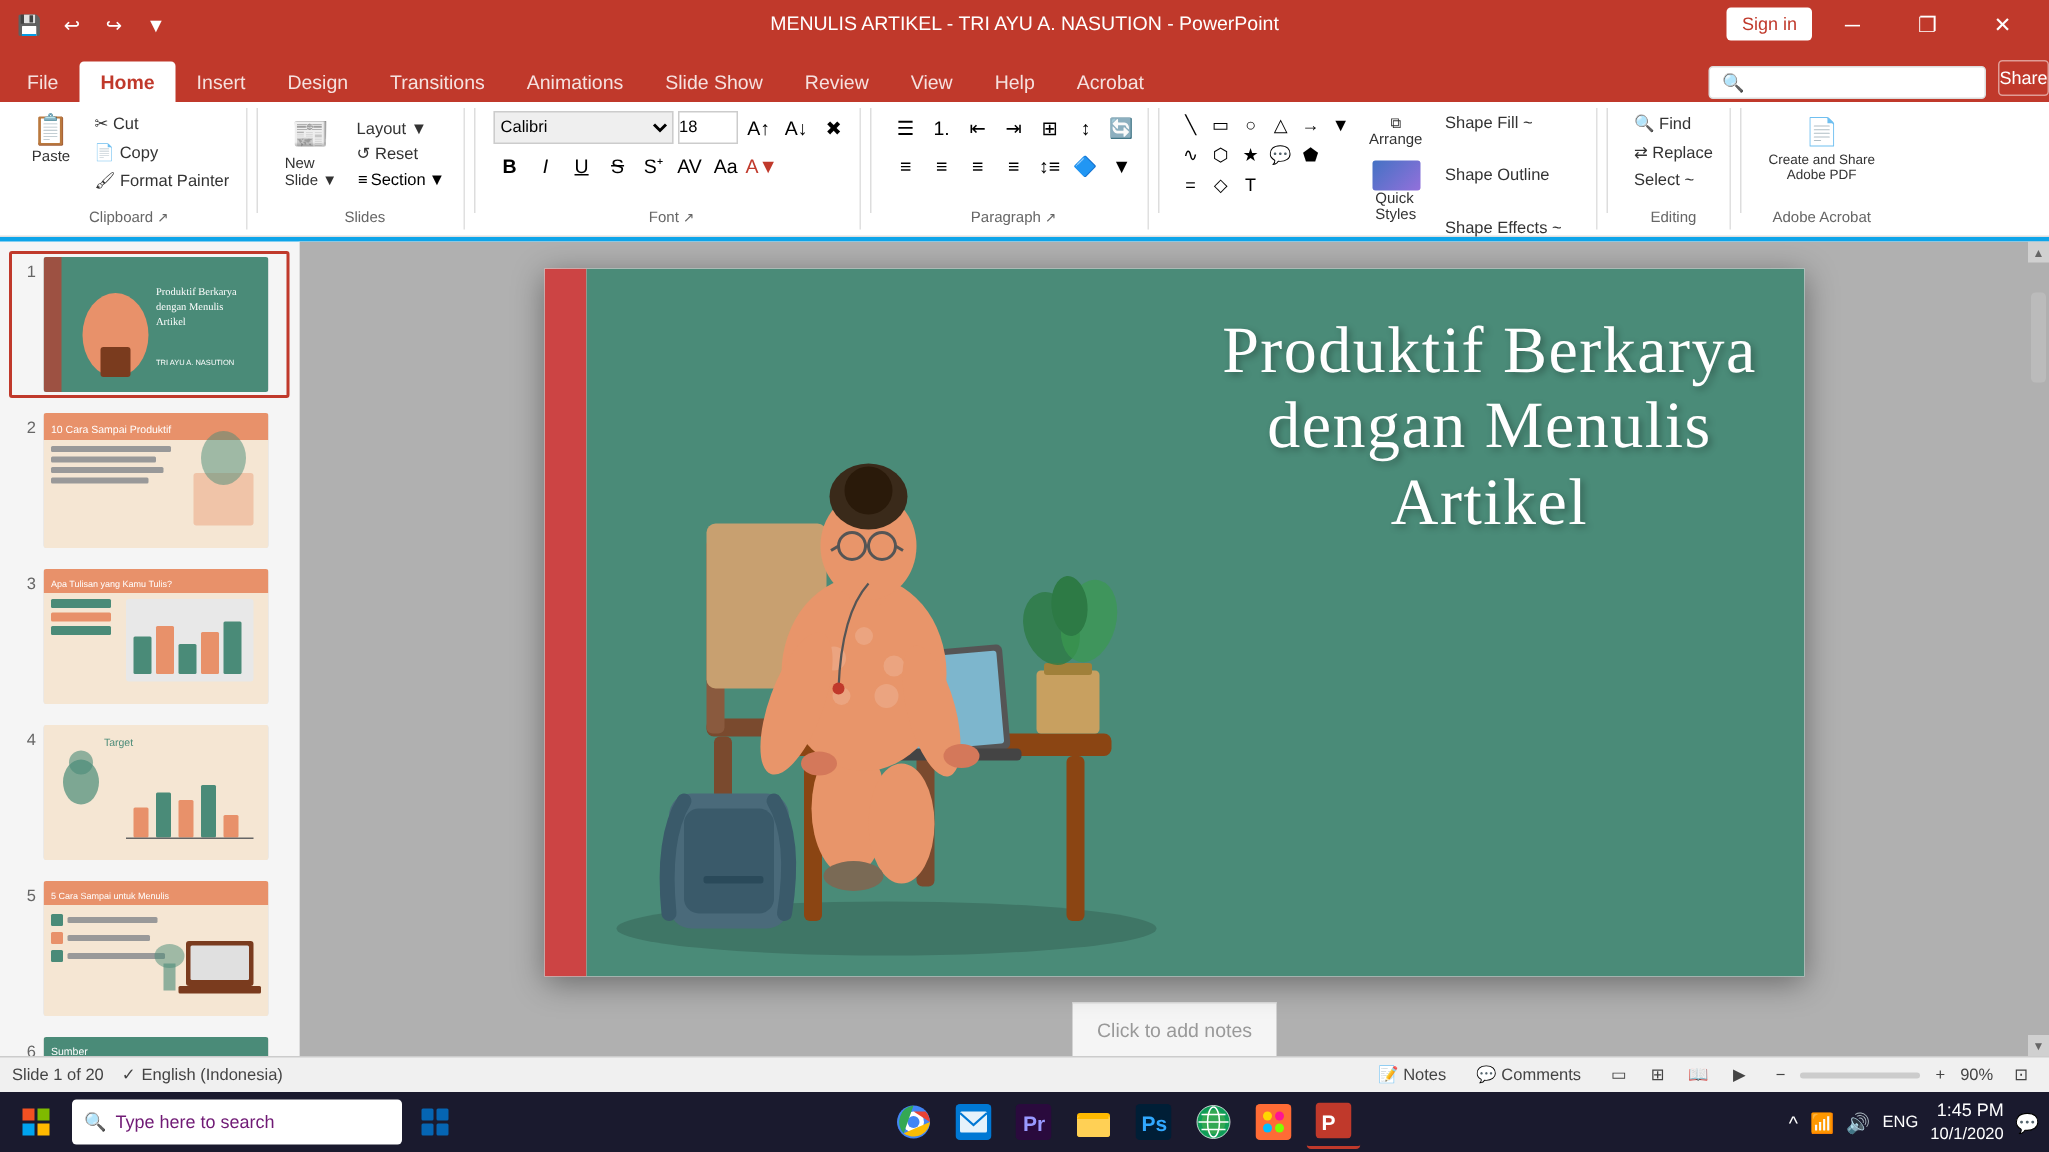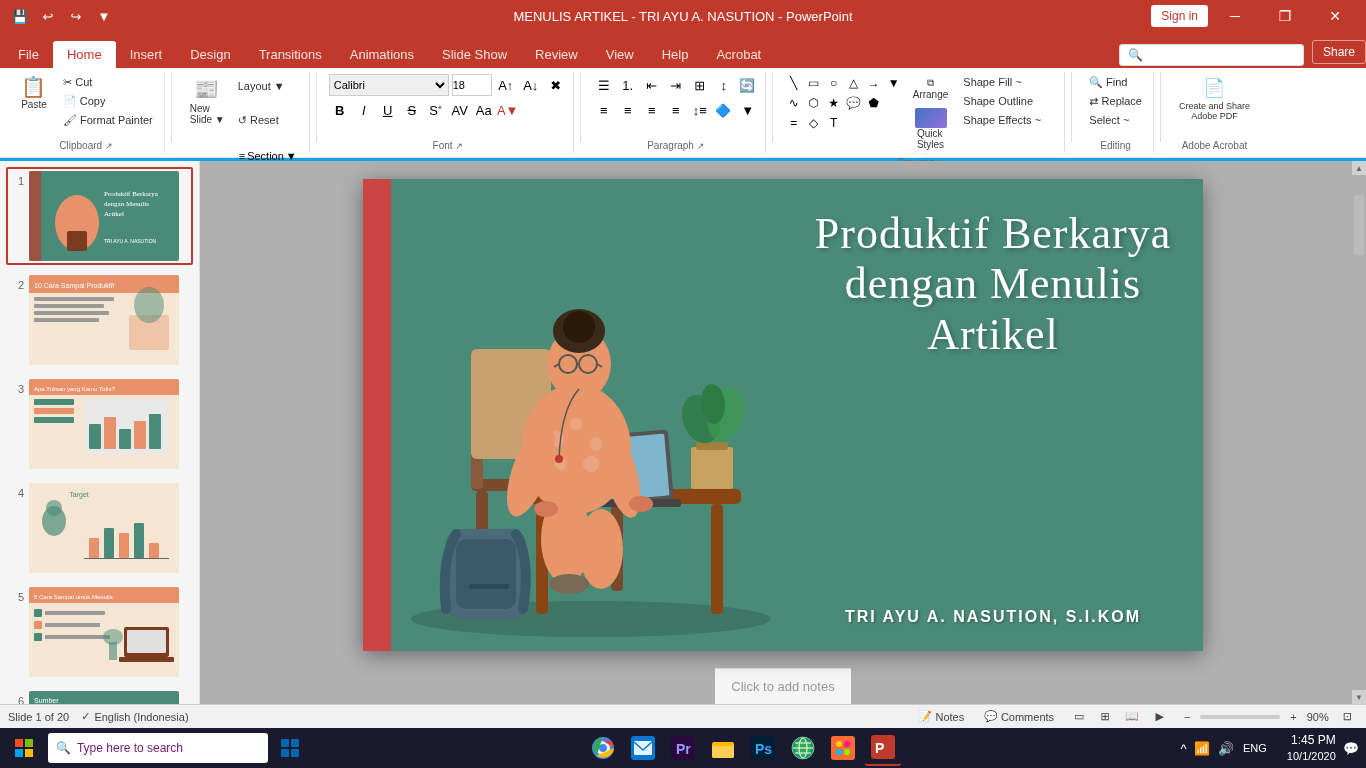--- a/index.html
+++ b/index.html
@@ -8,21 +8,21 @@
     
     .title-bar { height: 32px; background: #c0392b; display: flex; align-items: center; justify-content: space-between; padding: 0 8px; }
     .title-bar-btn { color: white; font-size: 14px; width: 46px; height: 32px; display: flex; align-items: center; justify-content: center; cursor: pointer; }
     .quick-access { display: flex; align-items: center; gap: 4px; }
     .qa-btn { color: white; width: 24px; height: 24px; display: flex; align-items: center; justify-content: center; font-size: 13px; cursor: pointer; }
 
     
     .ribbon { background: #fff; border-bottom: 3px solid #0ea5e9; }
     .ribbon-tabs { height: 36px; background: #c0392b; display: flex; align-items: flex-end; padding-left: 4px; }
     .ribbon-tab { padding: 6px 14px; font-size: 13px; cursor: pointer; color: rgba(255,255,255,0.85); border-radius: 3px 3px 0 0; }
-    .ribbon-tab.active { background: #fff; color: #c0392b; font-weight: 400; }
+    .ribbon-tab.active { background: #fff; color: #c0392b; font-weight: 700; }
     .ribbon-content { height: 90px; background: #fff; display: flex; align-items: stretch; padding: 4px 8px; gap: 2px; border-bottom: 1px solid #e0e0e0; }
     .ribbon-group { display: flex; flex-direction: column; align-items: center; justify-content: flex-start; padding: 2px 6px; border-right: 1px solid #e0e0e0; min-width: 60px; }
     .ribbon-group:last-child { border-right: none; }
     .ribbon-group-label { font-size: 10px; color: #666; margin-top: auto; padding-top: 4px; }
     .ribbon-btn { display: flex; flex-direction: column; align-items: center; justify-content: center; padding: 3px 6px; cursor: pointer; border-radius: 3px; font-size: 11px; color: #333; min-width: 30px; }
     .ribbon-btn .icon { font-size: 20px; line-height: 1; }
     .ribbon-btn .label { font-size: 10px; margin-top: 2px; white-space: nowrap; }
     .ribbon-btn-sm { display: flex; align-items: center; gap: 3px; padding: 2px 5px; cursor: pointer; border-radius: 3px; font-size: 11px; color: #333; white-space: nowrap; }
 
     
@@ -78,21 +78,21 @@
     .shape-btn { width: 18px; height: 18px; display: flex; align-items: center; justify-content: center; cursor: pointer; font-size: 12px; }
 
     
     .section-btn { display: flex; align-items: center; gap: 2px; padding: 3px 6px; cursor: pointer; border-radius: 3px; font-size: 11px; }
 
     
     .tell-me { display: flex; align-items: center; gap: 4px; border: 1px solid #ddd; border-radius: 3px; padding: 3px 8px; margin-left: 8px; font-size: 12px; color: #666; cursor: pointer; background: white; }
 
     
     .sign-in-btn { background: white; color: #c0392b; border: none; padding: 4px 10px; border-radius: 3px; cursor: pointer; font-size: 12px; font-weight: 500; }
-    .share-btn { background: transparent; color: white; border: 1px solid rgba(255,255,255,0.5); padding: 4px 10px; border-radius: 3px; cursor: pointer; font-size: 12px; }
+    .share-btn { background: transparent; color: white; border: 1px solid rgba(255,255,255,0.5); padding: 4px 0; border-radius: 3px; cursor: pointer; font-size: 12px; }
 
     .ribbon-divider { width: 1px; background: #ddd; height: 70px; margin: 0 4px; }
   </style>
 </head>
 <body>
 
 <div class="title-bar">
   <div class="quick-access">
     <div class="qa-btn" title="Save">💾</div>
     <div class="qa-btn" title="Undo">↩</div>
@@ -148,21 +148,21 @@
     </div>
 
     <div class="ribbon-divider"></div>
 
     <div class="ribbon-group">
       <div style="display:flex;align-items:flex-start;gap:2px;flex-wrap:wrap;">
         <div class="ribbon-btn">
           <div style="font-size:20px;">📰</div>
           <div class="label">New<br>Slide ▼</div>
         </div>
-        <div style="display:flex;flex-direction:column;gap:18px;margin-top:4px;">
+        <div style="display:flex;flex-direction:column;gap:0;margin-top:4px;">
           <div class="ribbon-btn-sm">Layout ▼</div>
           <div class="ribbon-btn-sm">↺ Reset</div>
           <div class="section-btn">
             <span>≡</span>
             <span>Section</span>
             <span>▼</span>
           </div>
         </div>
       </div>
       <div class="ribbon-group-label">Slides</div>
@@ -253,21 +253,21 @@
           <div class="ribbon-btn" style="font-size:10px;">
             <span>⧉</span>
             <span>Arrange</span>
           </div>
           <div class="ribbon-btn" style="font-size:10px;">
             <div style="width:32px;height:20px;background:linear-gradient(135deg,#4472c4,#9370db);border-radius:2px;"></div>
             <span>Quick<br>Styles</span>
           </div>
         </div>
 
-        <div style="display:flex;flex-direction:column;gap:3px;min-width:100px;">
+        <div style="display:flex;flex-direction:column;gap:19px;min-width:100px;">
           <div class="ribbon-btn-sm">Shape Fill ~</div>
           <div class="ribbon-btn-sm">Shape Outline</div>
           <div class="ribbon-btn-sm">Shape Effects ~</div>
         </div>
       </div>
       <div class="ribbon-group-label">Drawing <span style="font-size:9px;">↗</span></div>
     </div>
 
     <div class="ribbon-divider"></div>
 
@@ -501,23 +501,20 @@
         </div>
 
         <div style="position:absolute;right:15px;top:30px;width:390px;text-align:center;">
           <div style="font-family:Georgia,serif;font-size:44px;color:white;font-weight:normal;line-height:1.15;text-shadow:2px 2px 5px rgba(0,0,0,0.3);letter-spacing:1px;">
             <span>Produktif Berkarya</span><br>
             <span>dengan Menulis</span><br>
             <span>Artikel</span>
           </div>
         </div>
 
-        <div style="position:absolute;right:15px;bottom:25px;width:390px;text-align:center;">
-          <p style="font-size:16px;color:white;letter-spacing:2px;font-weight:600;text-shadow:1px 1px 3px rgba(0,0,0,0.4);">TRI AYU A. NASUTION, S.I.KOM</p>
-        </div>
       </div>
     </div>
 
     <div class="notes-bar">
       <span style="color:#999;">Click to add notes</span>
     </div>
   </div>
 </div>
 
 <div class="status-bar">
@@ -655,17 +652,17 @@
 
   <div class="taskbar-right">
     <div class="sys-tray">
       <span class="sys-icon">^</span>
       <span class="sys-icon">📶</span>
       <span class="sys-icon">🔊</span>
       <span class="sys-icon" style="font-size:11px;">ENG</span>
     </div>
     <div class="clock">
       <div style="font-size:12px;">1:45 PM</div>
-      <div style="font-size:11px;margin-left:12px;">10/1/2020</div>
+      <div style="font-size:11px;">10/1/2020</div>
     </div>
     <div class="sys-icon">💬</div>
   </div>
 </div>
 
 </body></html>

